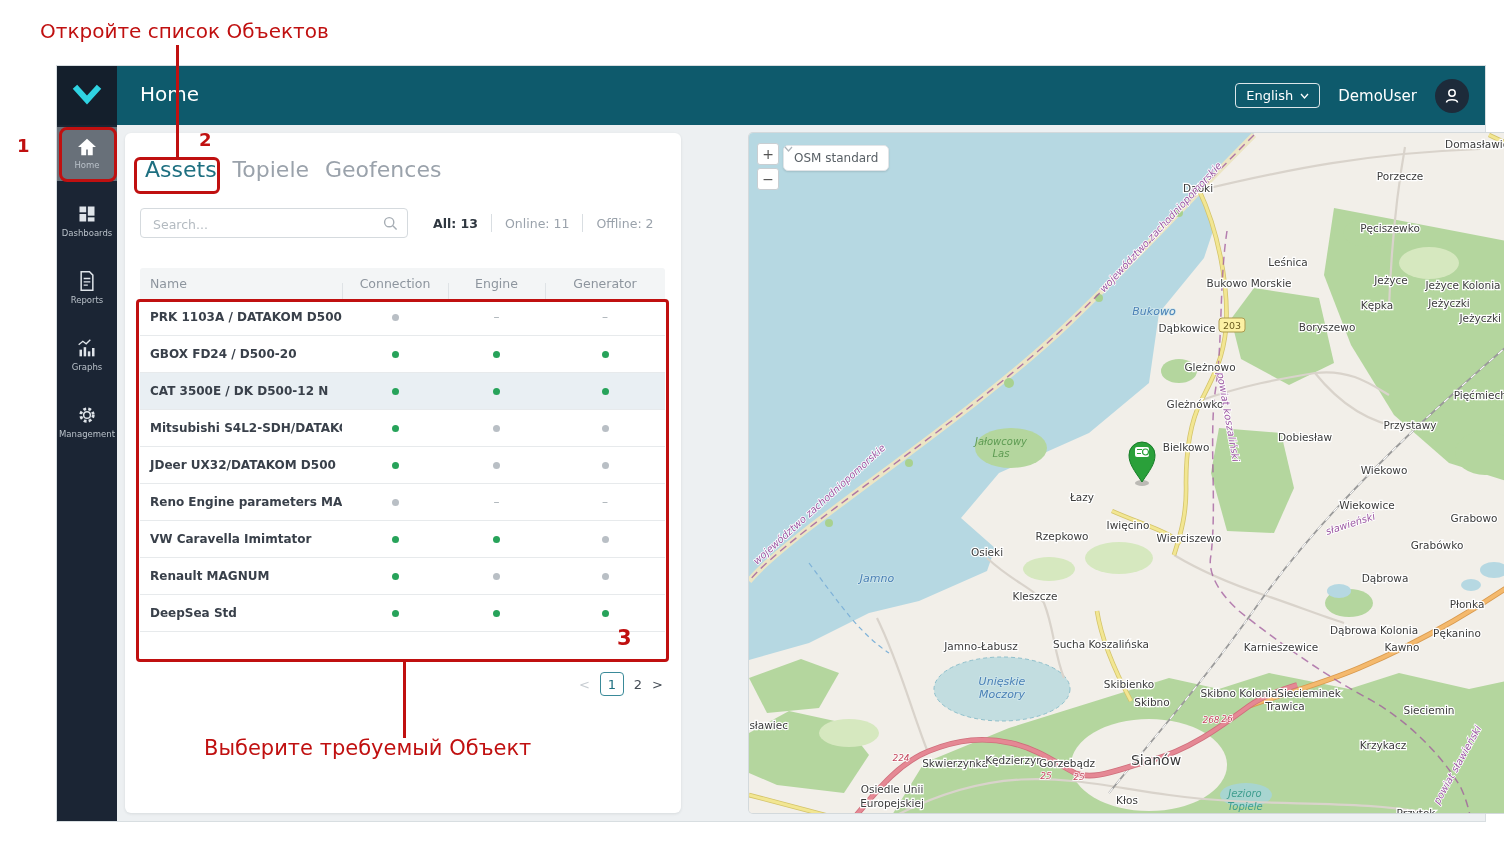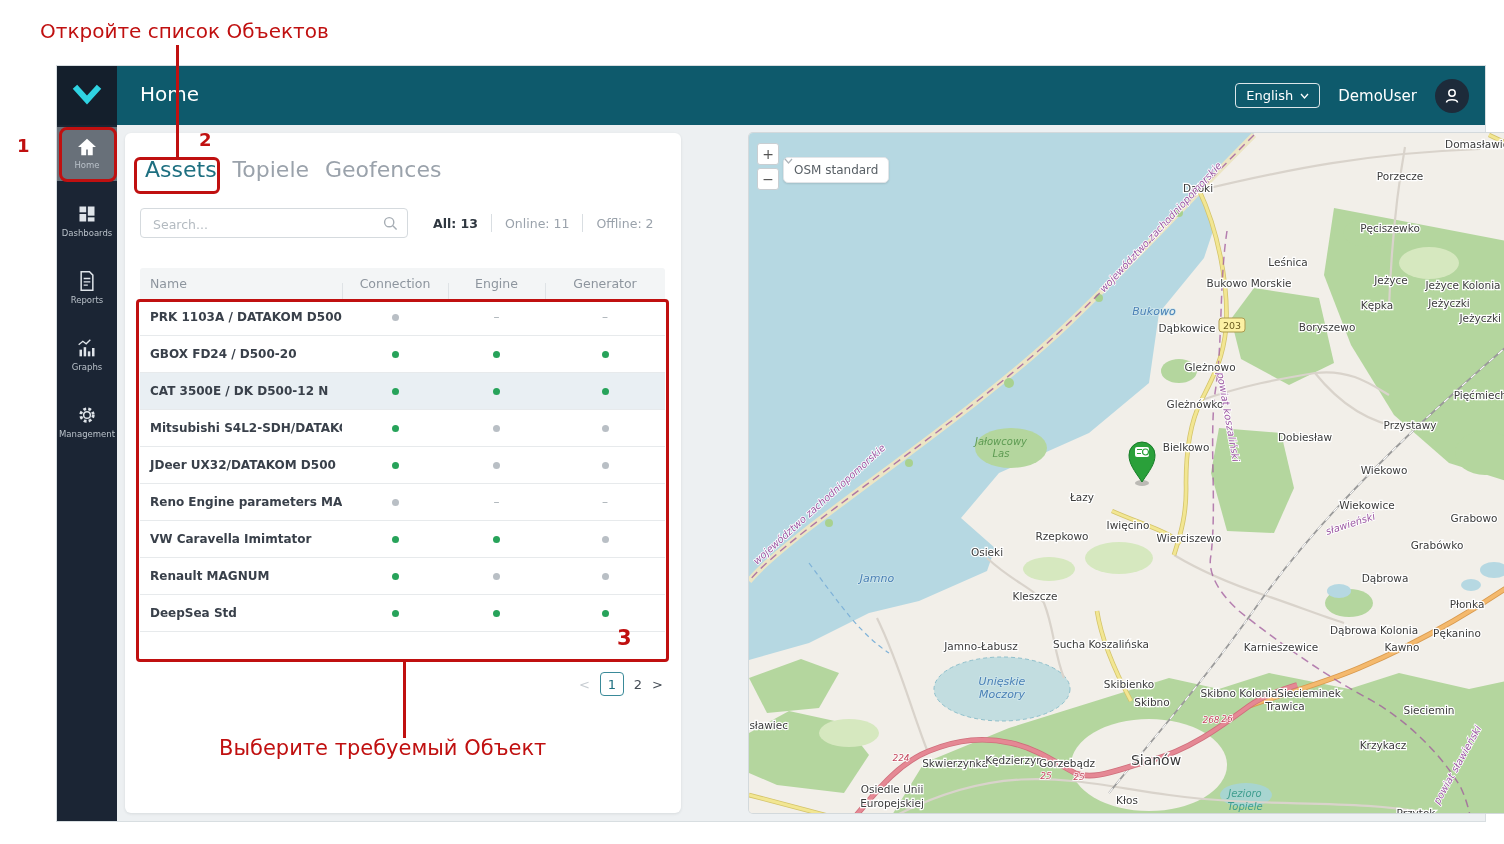--- a/index.html
+++ b/index.html
@@ -64,21 +64,21 @@
   .pg-cur{width:22px;height:22px;border:1px solid #3a8a99;border-radius:4px;color:#1d6f80;
         display:flex;align-items:center;justify-content:center;cursor:pointer;}
   .pg-n,.pg-next{color:#454d56;cursor:pointer;}
   
   .map{position:absolute;left:632px;top:8px;width:795px;height:680px;border-radius:4px;overflow:hidden;
         background:#f2efe9;box-shadow:0 0 0 1px #d3d9dc;}
   .map svg{position:absolute;left:0;top:0;}
   .zoom-ctl{position:absolute;left:8px;top:10px;display:flex;flex-direction:column;gap:3px;z-index:5;}
   .zbtn{width:20px;height:20px;background:#fff;border:1px solid #c9ced2;border-radius:3px;font-size:14px;
         color:#555;display:flex;align-items:center;justify-content:center;line-height:1;cursor:pointer;}
-  .layer-sel{position:absolute;left:34px;top:24px;height:24px;background:#fff;border:1px solid #e2e5e8;
+  .layer-sel{position:absolute;left:34px;top:12px;height:24px;background:#fff;border:1px solid #e2e5e8;
         border-radius:5px;box-shadow:0 1px 2px rgba(0,0,0,.12);display:flex;align-items:center;gap:8px;
         padding:0 10px;font-size:12px;color:#596066;z-index:5;cursor:pointer;}
   
   .ml{font-family:"DejaVu Sans",sans-serif;}
   .place{font-size:10.5px;fill:#3b3b3b;text-anchor:middle;paint-order:stroke;stroke:#ffffff;stroke-width:2.4px;}
   .water{font-size:11px;fill:#4a80b5;font-style:italic;text-anchor:middle;paint-order:stroke;stroke:#cfe6ec;stroke-width:1.6px;}
   .green{font-size:10px;fill:#5d9b52;font-style:italic;text-anchor:middle;}
   .green-water{font-size:10px;fill:#3f9e8f;font-style:italic;text-anchor:middle;}
   .boundary{font-size:10px;fill:#9c59a3;font-style:italic;text-anchor:start;paint-order:stroke;stroke:#ffffff;stroke-width:1.6px;}
   .road{font-size:9px;fill:#c4485e;font-style:italic;text-anchor:middle;paint-order:stroke;stroke:#fff;stroke-width:1.4px;}
@@ -447,13 +447,13 @@
 
 <div class="ann ann-text" style="left:40px;top:12px;margin-top:7px;">Откройте список Объектов</div>
 <div class="ann ann-line" style="left:176px;top:45px;height:112px;"></div>
 <div class="ann ann-num" style="left:17px;top:135px;">1</div>
 <div class="ann ann-box" style="left:59px;top:127px;width:58px;height:55px;border-radius:8px;"></div>
 <div class="ann ann-num" style="left:199px;top:129px;">2</div>
 <div class="ann ann-box" style="left:134px;top:157px;width:86px;height:37px;"></div>
 <div class="ann ann-box" style="left:136px;top:299px;width:533px;height:363px;border-radius:4px;"></div>
 <div class="ann ann-num" style="left:617px;top:626px;font-size:21px;">3</div>
 <div class="ann ann-line" style="left:403px;top:662px;height:76px;"></div>
-<div class="ann ann-text" style="left:219px;top:736px;font-size:21px;">Выберите требуемый Объект</div>
+<div class="ann ann-text" style="left:204px;top:736px;font-size:21px;">Выберите требуемый Объект</div>
 
 </body></html>

